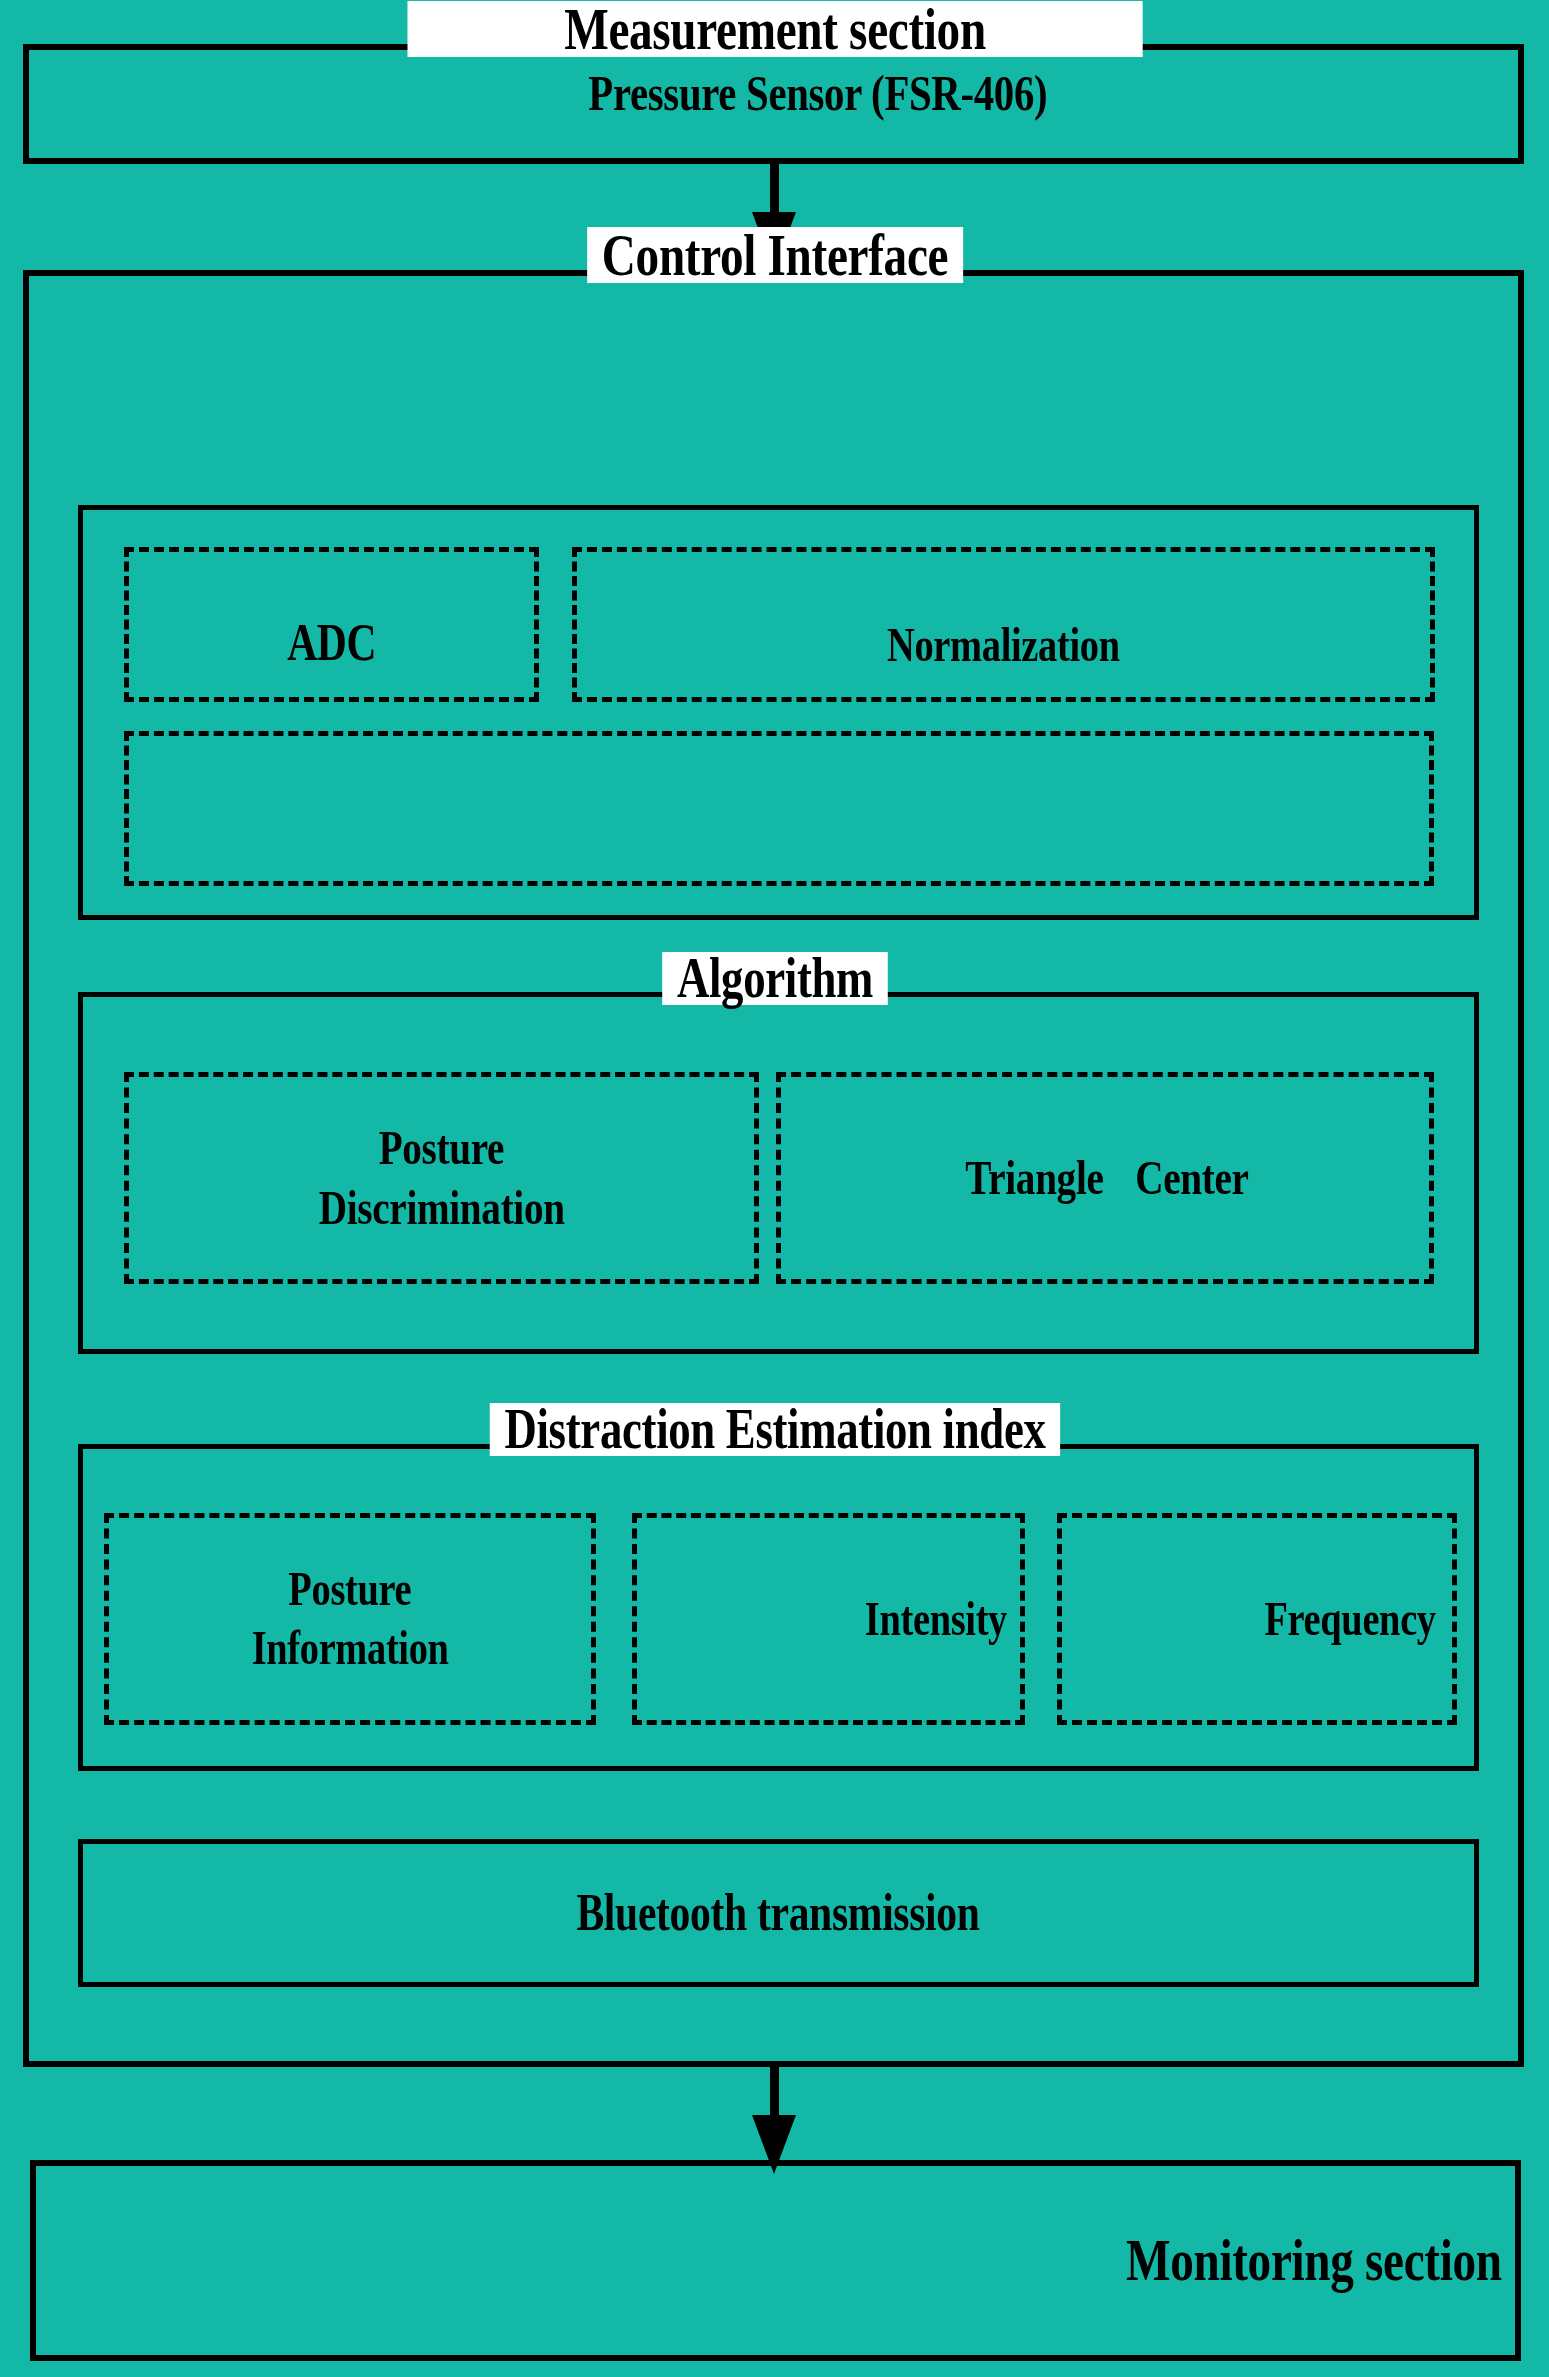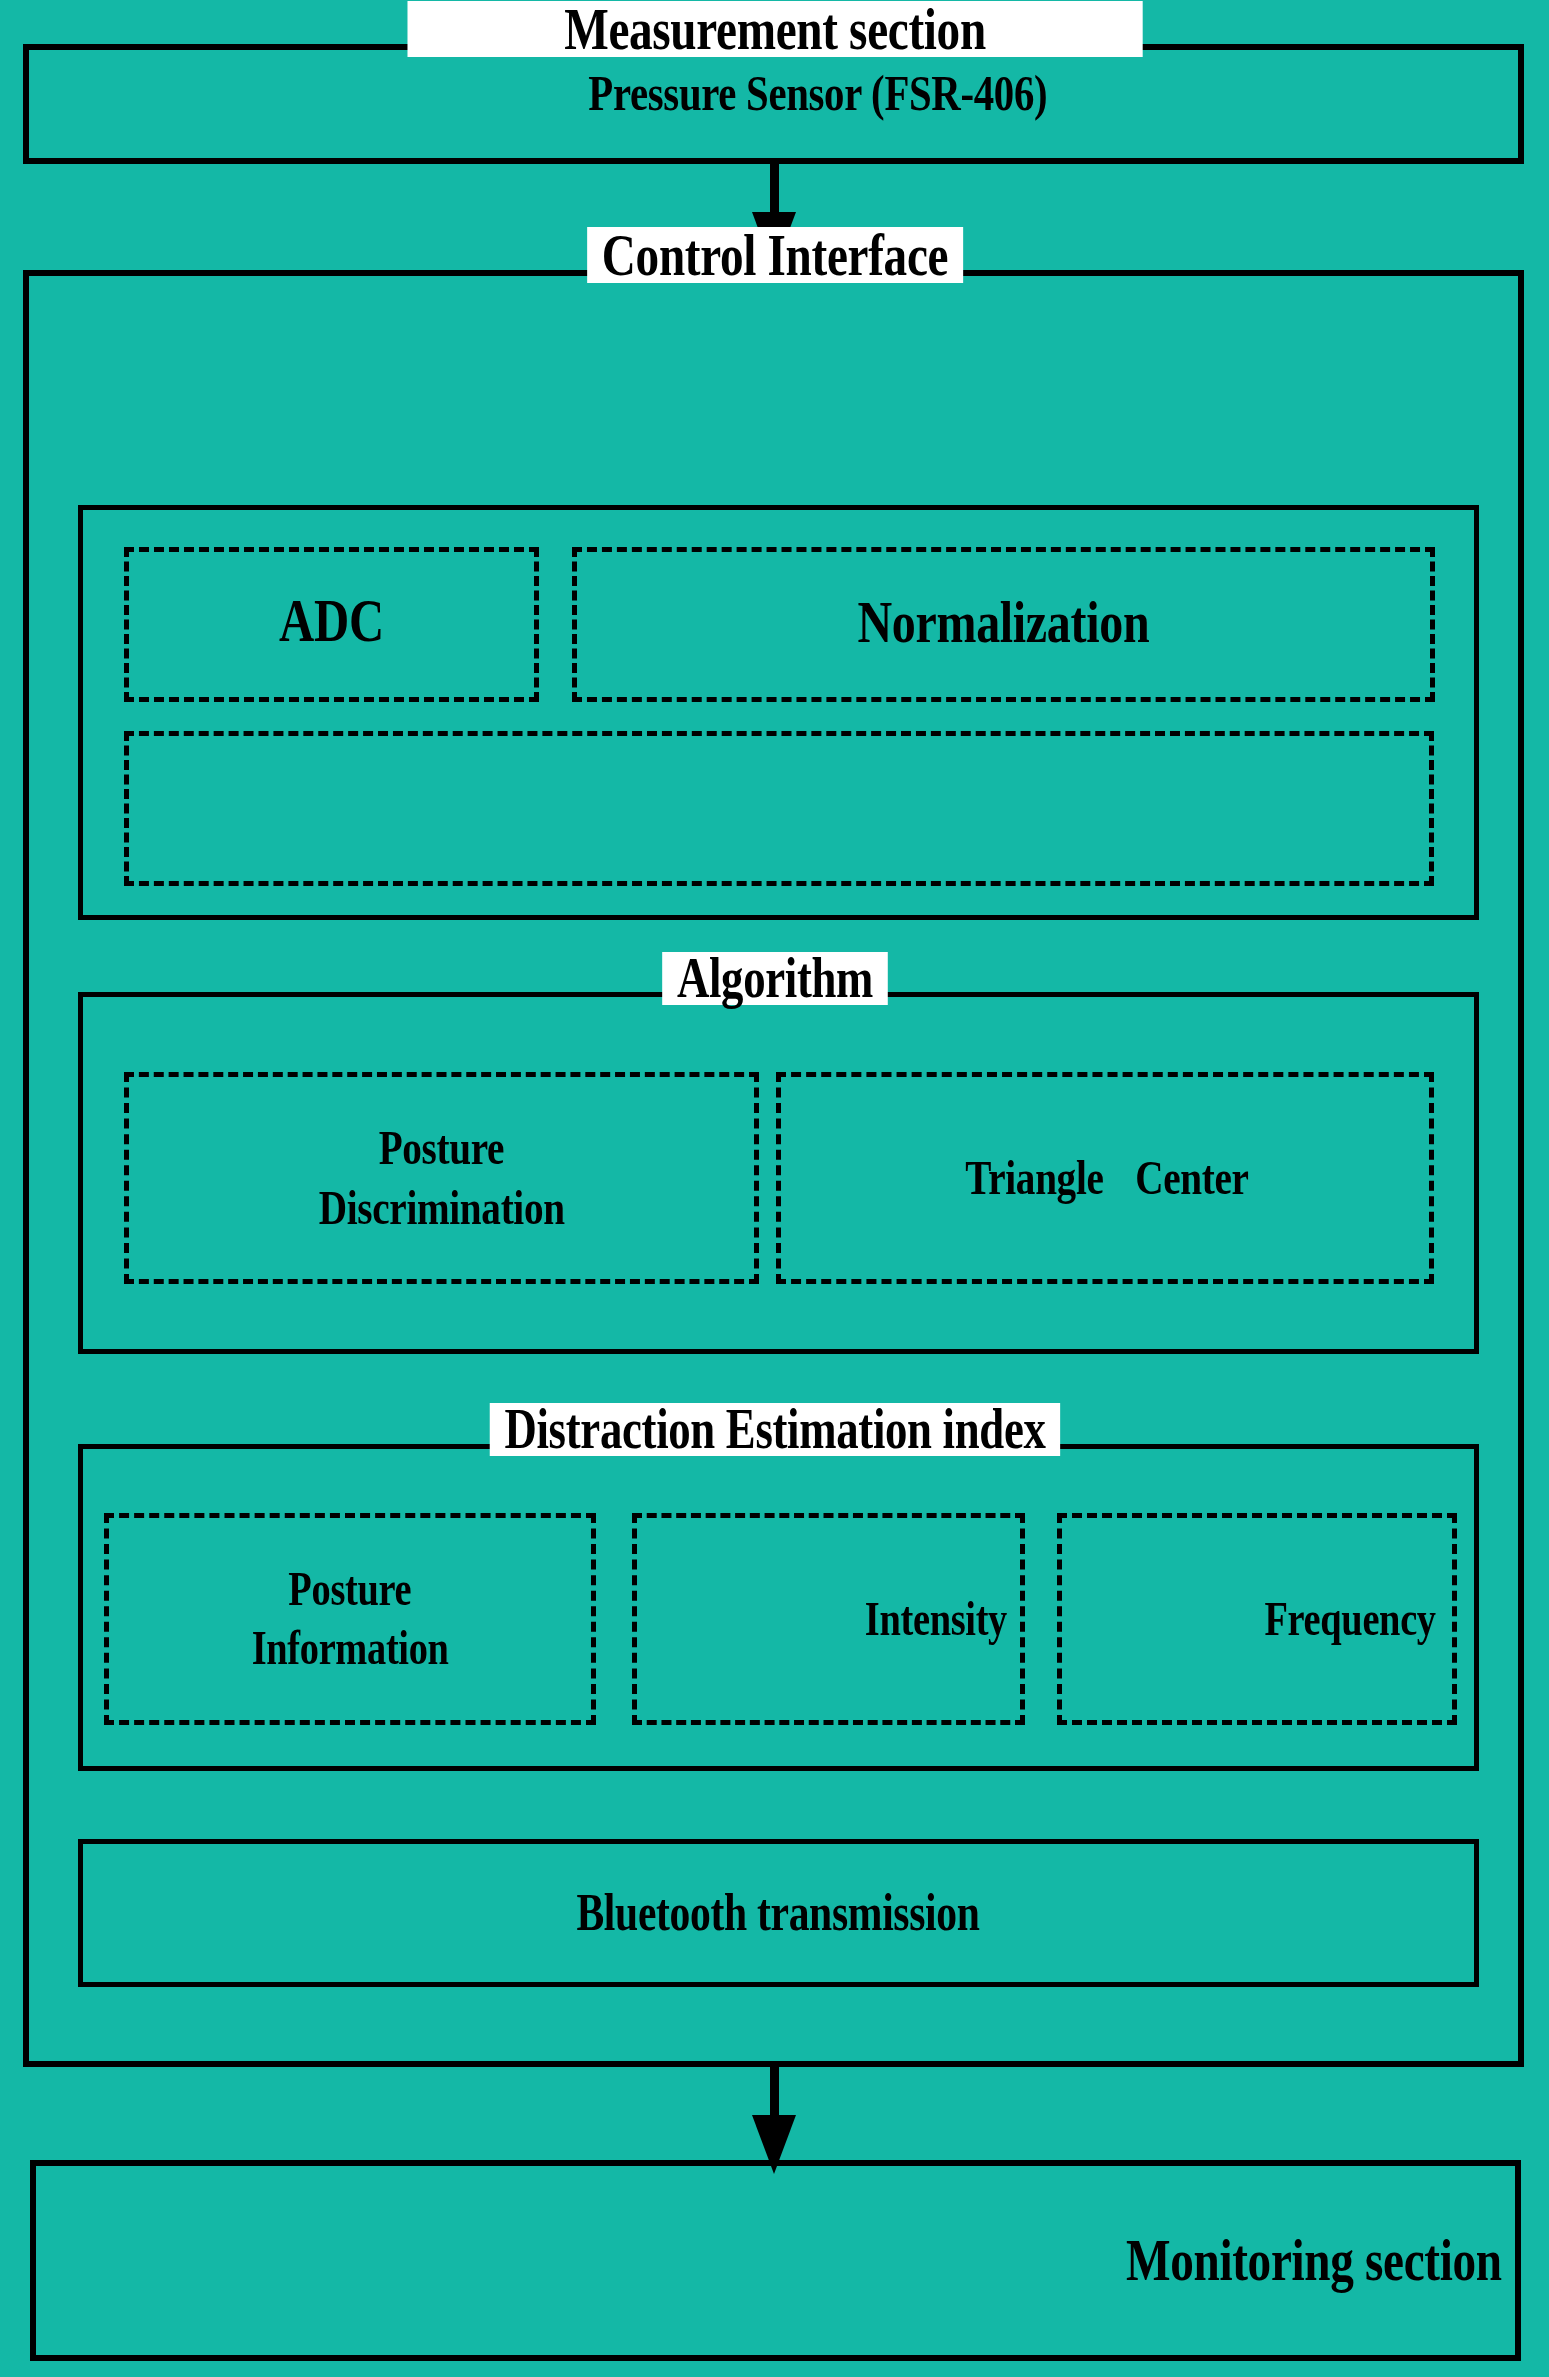--- a/index.html
+++ b/index.html
@@ -97,26 +97,26 @@
   <div class="arrow-head" style="left:752px; top:212px;"></div>
 
   <div class="box" style="left:23px; top:270px; width:1501px; height:1797px;"></div>
 
   <div class="section-title" style="left:50%; top:227px; transform-origin:center top; transform:translateX(-50%) scaleX(0.80);
               font-size:59px;">Control Interface</div>
 
   <div class="box inner" style="left:78px; top:505px; width:1401px; height:415px;"></div>
 
   <div class="dashed" style="left:124px; top:547px; width:415px; height:155px;"></div>
-  <div class="boxtext" style="left:124px; top:544px; width:415px; height:155px; font-size:61px;text-align:center;">
+  <div class="boxtext" style="left:124px; top:565px; width:415px; height:155px; font-size:52px;text-align:center;">
     <span>ADC</span>
   </div>
 
   <div class="dashed" style="left:572px; top:547px; width:863px; height:155px;"></div>
-  <div class="boxtext" style="left:572px; top:545px; width:863px; height:155px; font-size:60px;">
+  <div class="boxtext" style="left:572px; top:568px; width:863px; height:155px; font-size:48px;">
     <span>Normalization</span>
   </div>
 
   <div class="dashed" style="left:124px; top:731px; width:1310px; height:155px;"></div>
 
   <div class="box inner" style="left:78px; top:992px; width:1401px; height:362px;"></div>
 
   <div class="section-title" style="left:50%; top:952px; transform-origin:center top; transform:translateX(-50%) scaleX(0.80);
               font-size:56px;">Algorithm</div>
 

